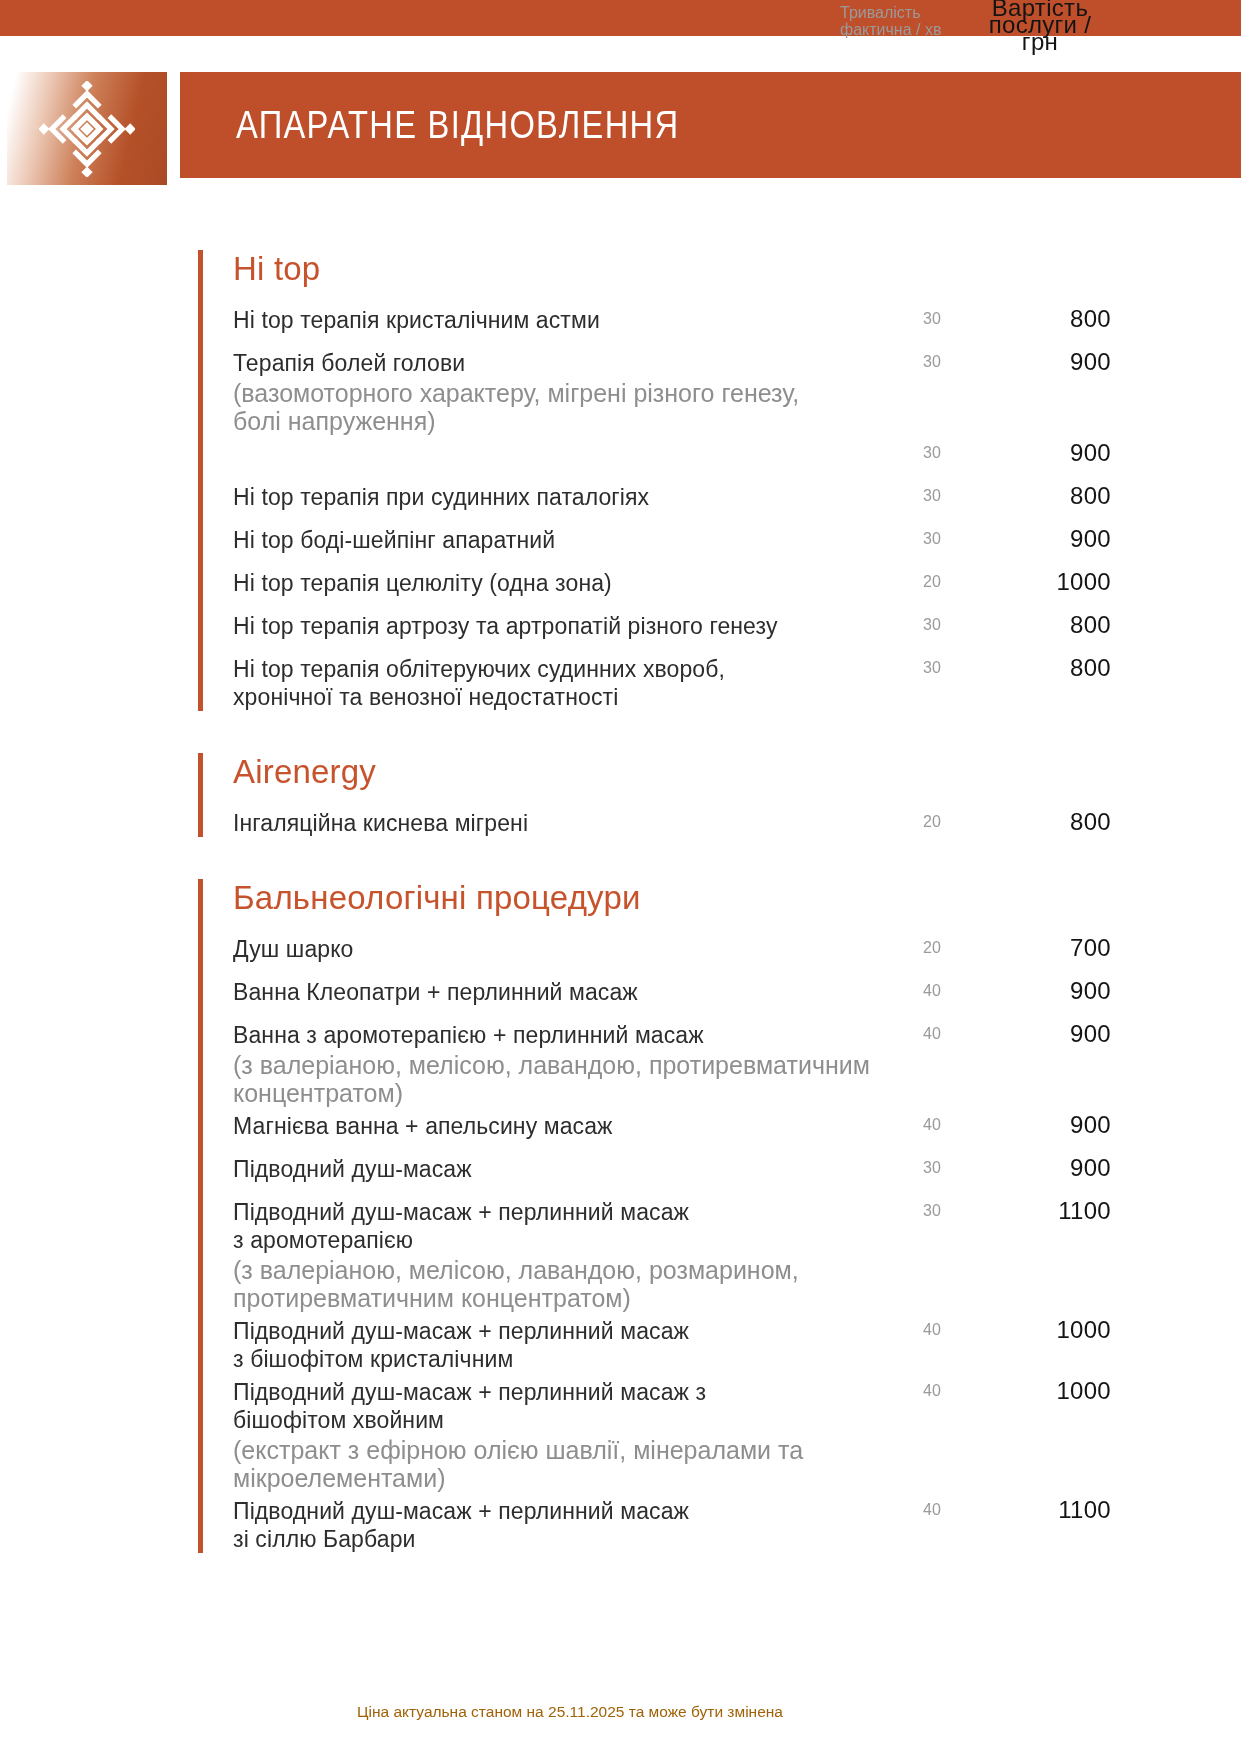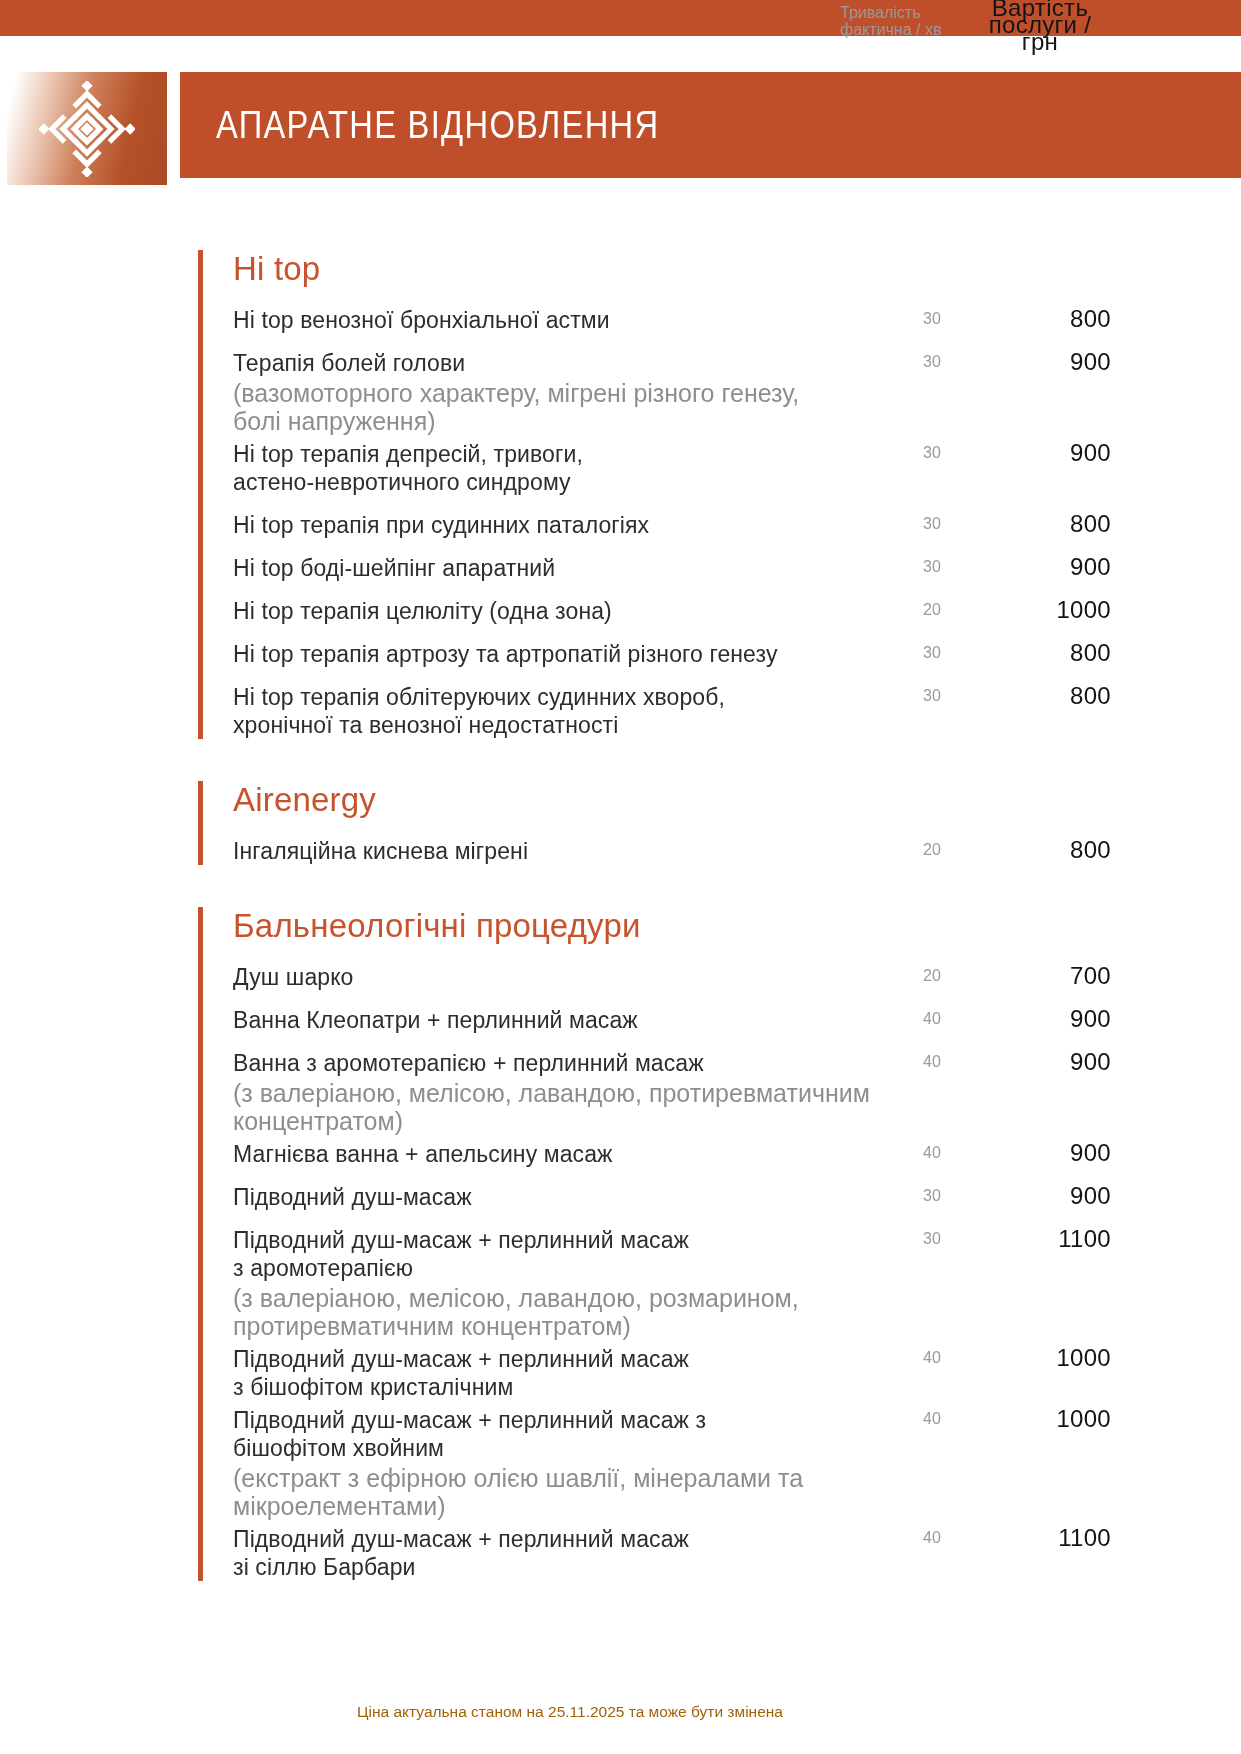--- a/index.html
+++ b/index.html
@@ -14,21 +14,21 @@
   .topbar{position:absolute;top:0;left:0;width:1241px;height:36px;background:#bf4f2b;}
 
   
   .header{position:absolute;top:72px;left:0;width:1241px;height:113px;display:flex;align-items:flex-start;}
   .logo{
     margin-left:7px;width:160px;height:113px;flex:0 0 auto;
     background:linear-gradient(103deg,#ffffff 0%,#ffffff 5%,#ecc9b6 24%,#cd8059 48%,#b55129 74%,#aa4a25 100%);
     display:flex;align-items:center;justify-content:center;
   }
   .logo-gap{width:13px;height:106px;flex:0 0 auto;background:#ffffff;}
-  .banner{flex:1;height:106px;background:#bf4f2b;display:flex;align-items:center;padding-left:36px;}
+  .banner{flex:1;height:106px;background:#bf4f2b;display:flex;align-items:center;padding-left:56px;}
   .page-title{
     margin:0;color:#ffffff;font-size:38px;font-weight:400;letter-spacing:1.5px;
     transform:scaleX(0.86);transform-origin:left center;white-space:nowrap;
   }
 
   
   .colhead{position:absolute;top:204px;font-size:13.5px;line-height:17px;color:#8d8d8d;text-align:center;white-space:pre-line;}
   .colhead.dur{left:840px;width:115px;}
   .colhead.price{left:984px;width:112px;}
 
@@ -94,35 +94,33 @@
 <div class="colhead dur">Тривалість
 фактична / хв</div>
 <div class="colhead price">Вартість
 послуги / грн</div>
 
 <div class="pricelist">
     <section class="sec">
     <h2 class="sec-title">Hi top</h2>
     <div class="rows">
         <div class="row">
-    <div class="name">Hi top венозної бронхіальної астми</div>
+    <div class="name">Hi top терапія кристалічним астми</div>
 
     <div class="dur">30</div>
     <div class="price">800</div>
   </div>
         <div class="row has-desc">
     <div class="name">Терапія болей голови</div>
     <div class="desc">(вазомоторного характеру, мігрені різного генезу,
 болі напруження)</div>
     <div class="dur">30</div>
     <div class="price">900</div>
   </div>
         <div class="row">
-    <div class="name">Hi top терапія депресій, тривоги,
-астено-невротичного синдрому</div>
 
     <div class="dur">30</div>
     <div class="price">900</div>
   </div>
         <div class="row">
     <div class="name">Hi top терапія при судинних паталогіях</div>
 
     <div class="dur">30</div>
     <div class="price">800</div>
   </div>

